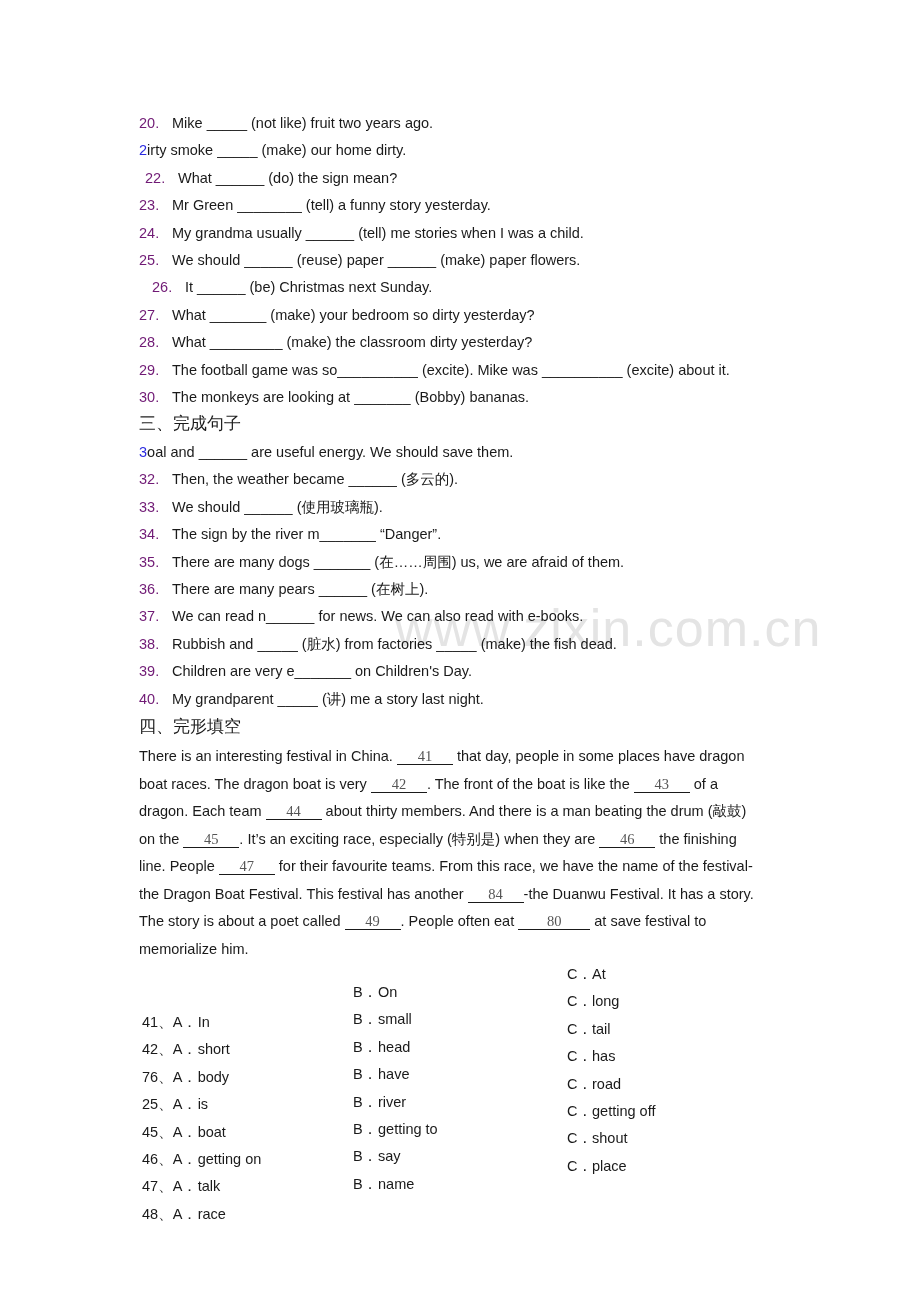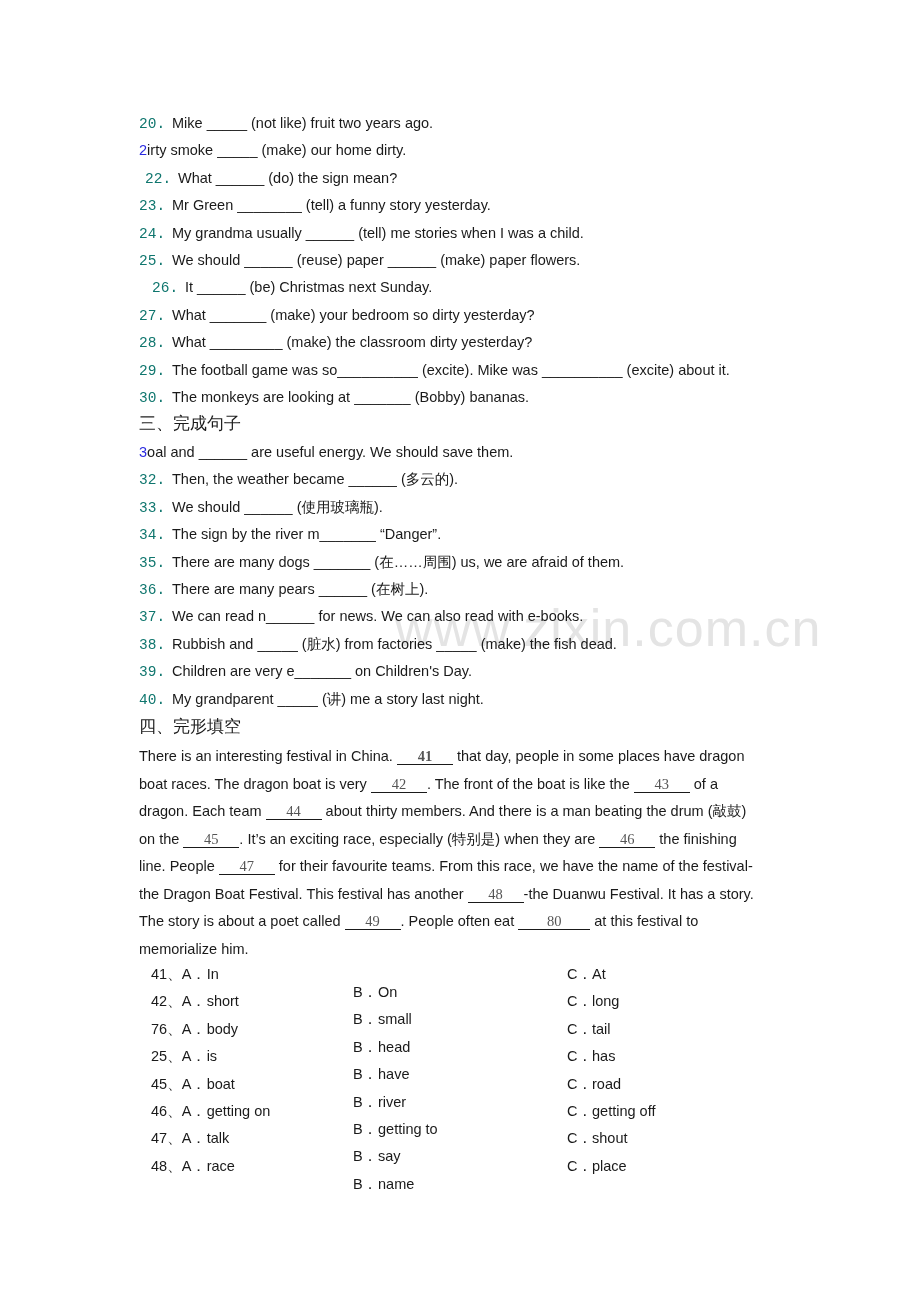--- a/index.html
+++ b/index.html
@@ -1,28 +1,28 @@
 <!DOCTYPE html>
 <html><head>
 <meta charset="utf-8">
 <style>
   html, body { margin: 0; padding: 0; background: #ffffff; }
   body { width: 920px; height: 1302px; position: relative; overflow: hidden;
          font-family: "Liberation Sans", "DejaVu Sans", sans-serif; color: #1a1a1a; font-size: 14.5px; }
   .page { position: absolute; left: 0; top: 0; width: 920px; height: 1302px; }
   .line { position: absolute; left: 139px; white-space: nowrap; line-height: 20px; }
-  .num { color: #0f766e; display: inline-block; width: 33px; font-family: Liberation Mono, monospace; }
+  .num { color: #701a75; display: inline-block; width: 33px; }
   .num-tight { color: #2a2ae0; }
   .heading { position: absolute; left: 139px; font-size: 17px; font-family: "DejaVu Sans", sans-serif; line-height: 22px; }
   .para { position: absolute; left: 139px; width: 640px; white-space: nowrap; line-height: 20px; }
   .blank { display: inline-block; border-bottom: 1px solid #1a1a1a; text-align: center;
            font-family: "Liberation Serif", serif; color: #555; line-height: 16px; }
   .opt-row { position: absolute; left: 139px; width: 640px; height: 20px; line-height: 20px; }
   .opt { position: absolute; top: 0; white-space: nowrap; }
-  .opt-a { left: 12px; }
+  .opt-a { left: 3px; margin-top: 48px; }
   .opt-b { left: 214px; margin-top: 18px; }
   .opt-c { left: 428px; }
   .optnum { display: inline-block; }
   .letter { display: inline-block; width: 25px; }
   .watermark { position: absolute; left: 395px; top: 598px; font-size: 52px; color: #e4e4e4;
                font-family: "Liberation Sans", sans-serif; letter-spacing: 1px; z-index: 0; white-space: nowrap; text-align: right; }
   .content { position: relative; z-index: 1; }
 </style>
 </head>
 <body>
@@ -55,27 +55,27 @@
         <div class="line" style="top: 551.6px;"><span class="num">35.</span><span>There are many dogs _______ (在……周围) us, we are afraid of them.</span></div>
         <div class="line" style="top: 579px;"><span class="num">36.</span><span>There are many pears ______ (在树上).</span></div>
         <div class="line" style="top: 606.4px;"><span class="num">37.</span><span>We can read n______ for news. We can also read with e-books.</span></div>
         <div class="line" style="top: 633.8px;"><span class="num">38.</span><span>Rubbish and _____ (脏水) from factories _____ (make) the fish dead.</span></div>
         <div class="line" style="top: 661.2px;"><span class="num">39.</span><span>Children are very e_______ on Children's Day.</span></div>
         <div class="line" style="top: 688.6px;"><span class="num">40.</span><span>My grandparent _____ (讲) me a story last night.</span></div>
       </div>
 
     <div class="heading" style="top:715px;">四、完形填空</div>
     <div id="passage">
-        <div class="para" style="top: 746px;"><span>There is an interesting festival in China. </span><span class="blank" style="width: 56px; font-weight: bold;">41</span><span> that day, people in some places have dragon</span></div>
+        <div class="para" style="top: 746px;"><span>There is an interesting festival in China. </span><span class="blank" style="width: 56px;">41</span><span> that day, people in some places have dragon</span></div>
         <div class="para" style="top: 773.5px;"><span>boat races. The dragon boat is very </span><span class="blank" style="width: 56px;">42</span><span>. The front of the boat is like the </span><span class="blank" style="width: 56px;">43</span><span> of a</span></div>
         <div class="para" style="top: 801px;"><span>dragon. Each team </span><span class="blank" style="width: 56px;">44</span><span> about thirty members. And there is a man beating the drum (敲鼓)</span></div>
         <div class="para" style="top: 828.5px;"><span>on the </span><span class="blank" style="width: 56px;">45</span><span>. It’s an exciting race, especially (特别是) when they are </span><span class="blank" style="width: 56px;">46</span><span> the finishing</span></div>
         <div class="para" style="top: 856px;"><span>line. People </span><span class="blank" style="width: 56px;">47</span><span> for their favourite teams. From this race, we have the name of the festival-</span></div>
-        <div class="para" style="top: 883.5px;"><span>the Dragon Boat Festival. This festival has another </span><span class="blank" style="width: 56px;">48</span><span>-the Duanwu Festival. It has a story.</span></div>
-        <div class="para" style="top: 911px;"><span>The story is about a poet called </span><span class="blank" style="width: 56px;">49</span><span>. People often eat </span><span class="blank" style="width: 72px;">80</span><span> at this festival to</span></div>
+        <div class="para" style="top: 883.5px;"><span>the Dragon Boat Festival. This festival has another </span><span class="blank" style="width: 56px;">84</span><span>-the Duanwu Festival. It has a story.</span></div>
+        <div class="para" style="top: 911px;"><span>The story is about a poet called </span><span class="blank" style="width: 56px;">49</span><span>. People often eat </span><span class="blank" style="width: 72px;">80</span><span> at save festival to</span></div>
         <div class="para" style="top: 938.5px;"><span>memorialize him.</span></div>
       </div>
     <div id="options">
         <div class="opt-row" style="top: 964px;">
           <span class="opt opt-a"><span class="optnum">41、</span><span class="letter">A．</span><span>In</span></span>
           <span class="opt opt-b"><span class="letter">B．</span><span>On</span></span>
           <span class="opt opt-c"><span class="letter">C．</span><span>At</span></span>
         </div>
         <div class="opt-row" style="top: 991.4px;">
           <span class="opt opt-a"><span class="optnum">42、</span><span class="letter">A．</span><span>short</span></span>

